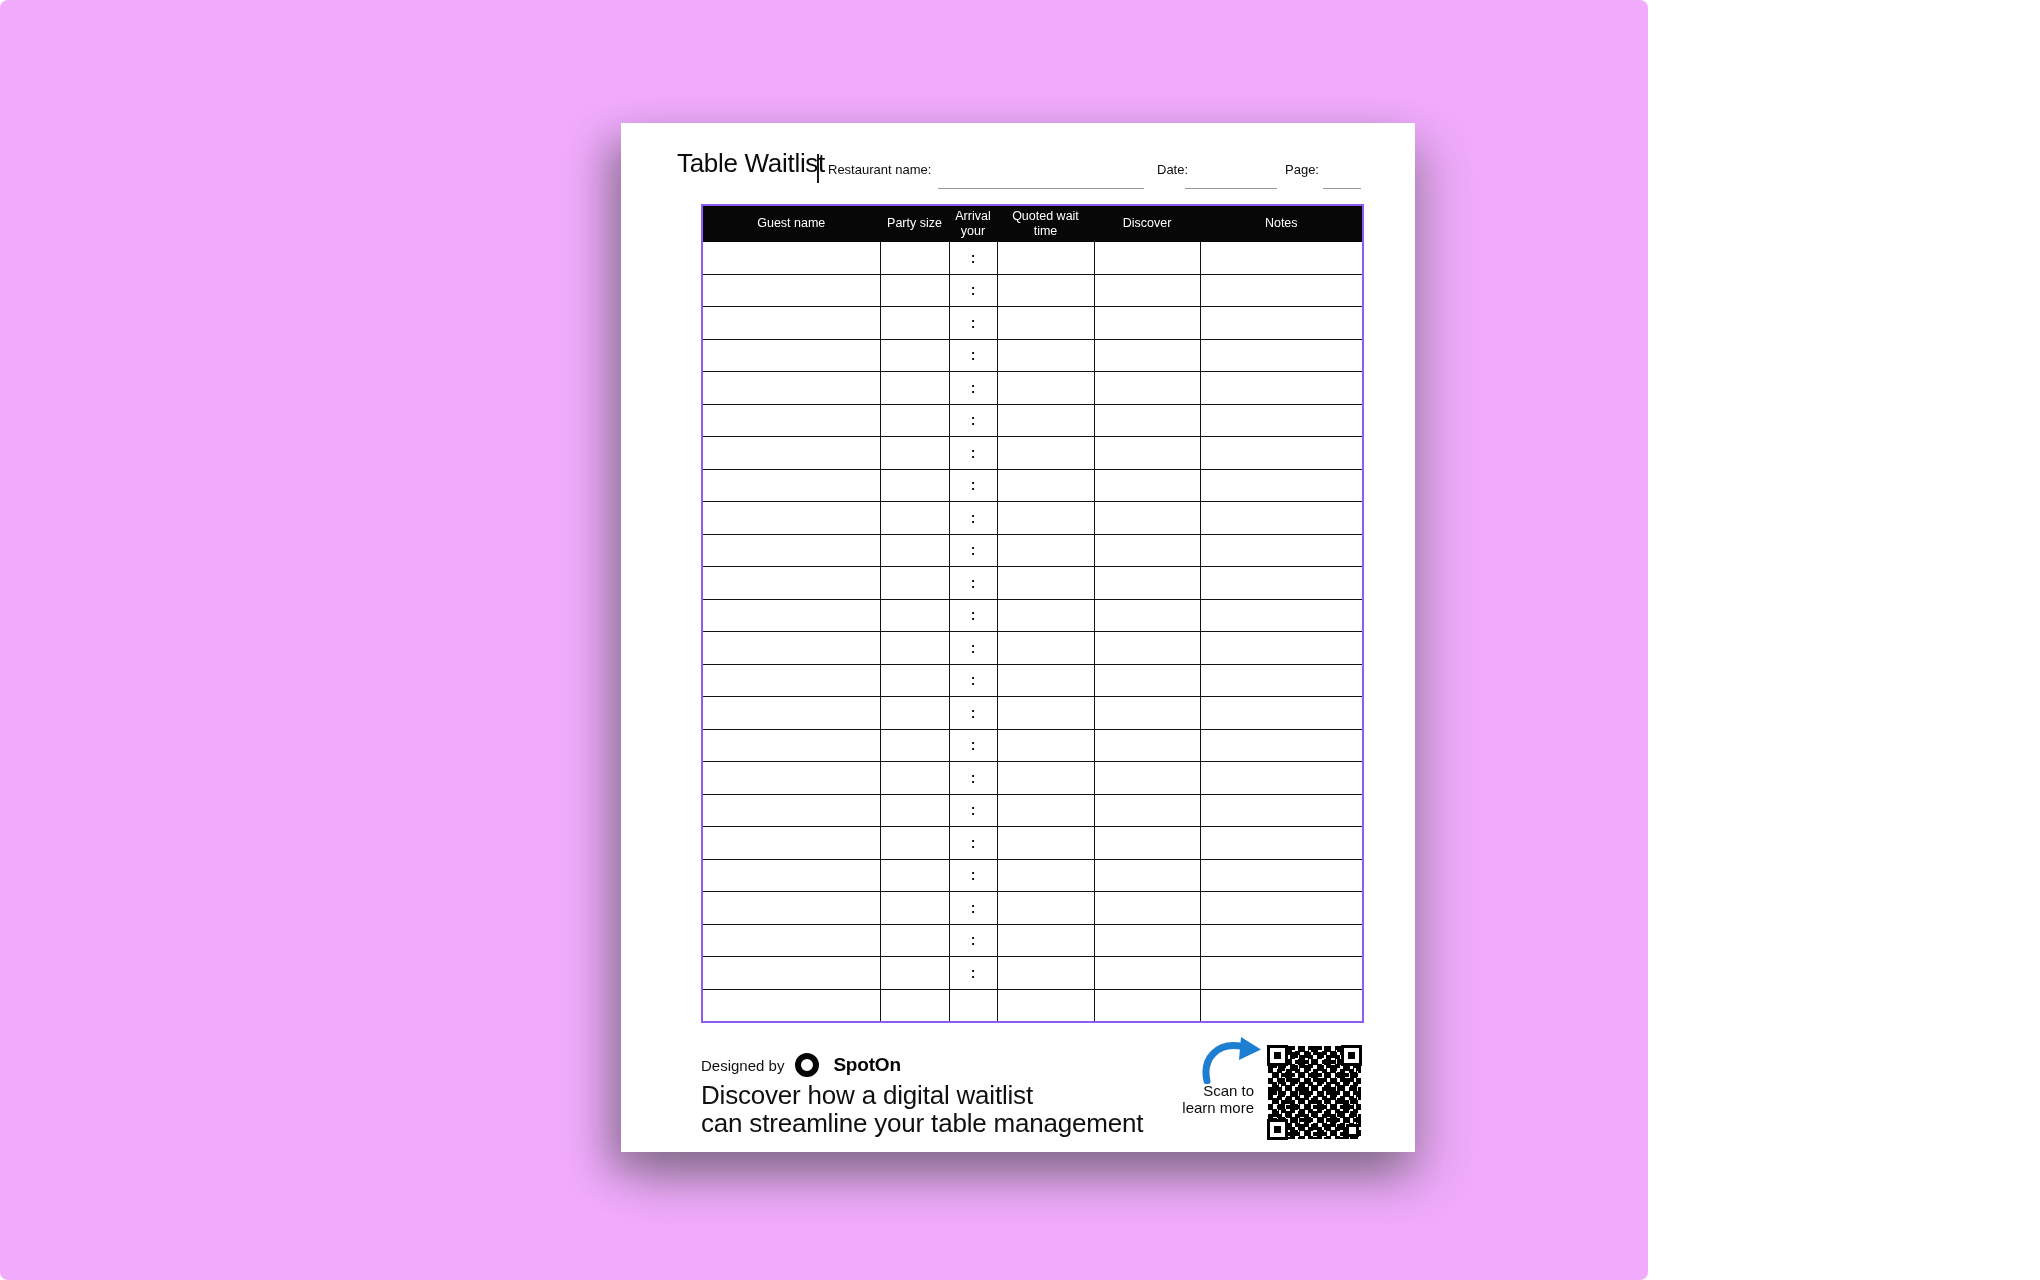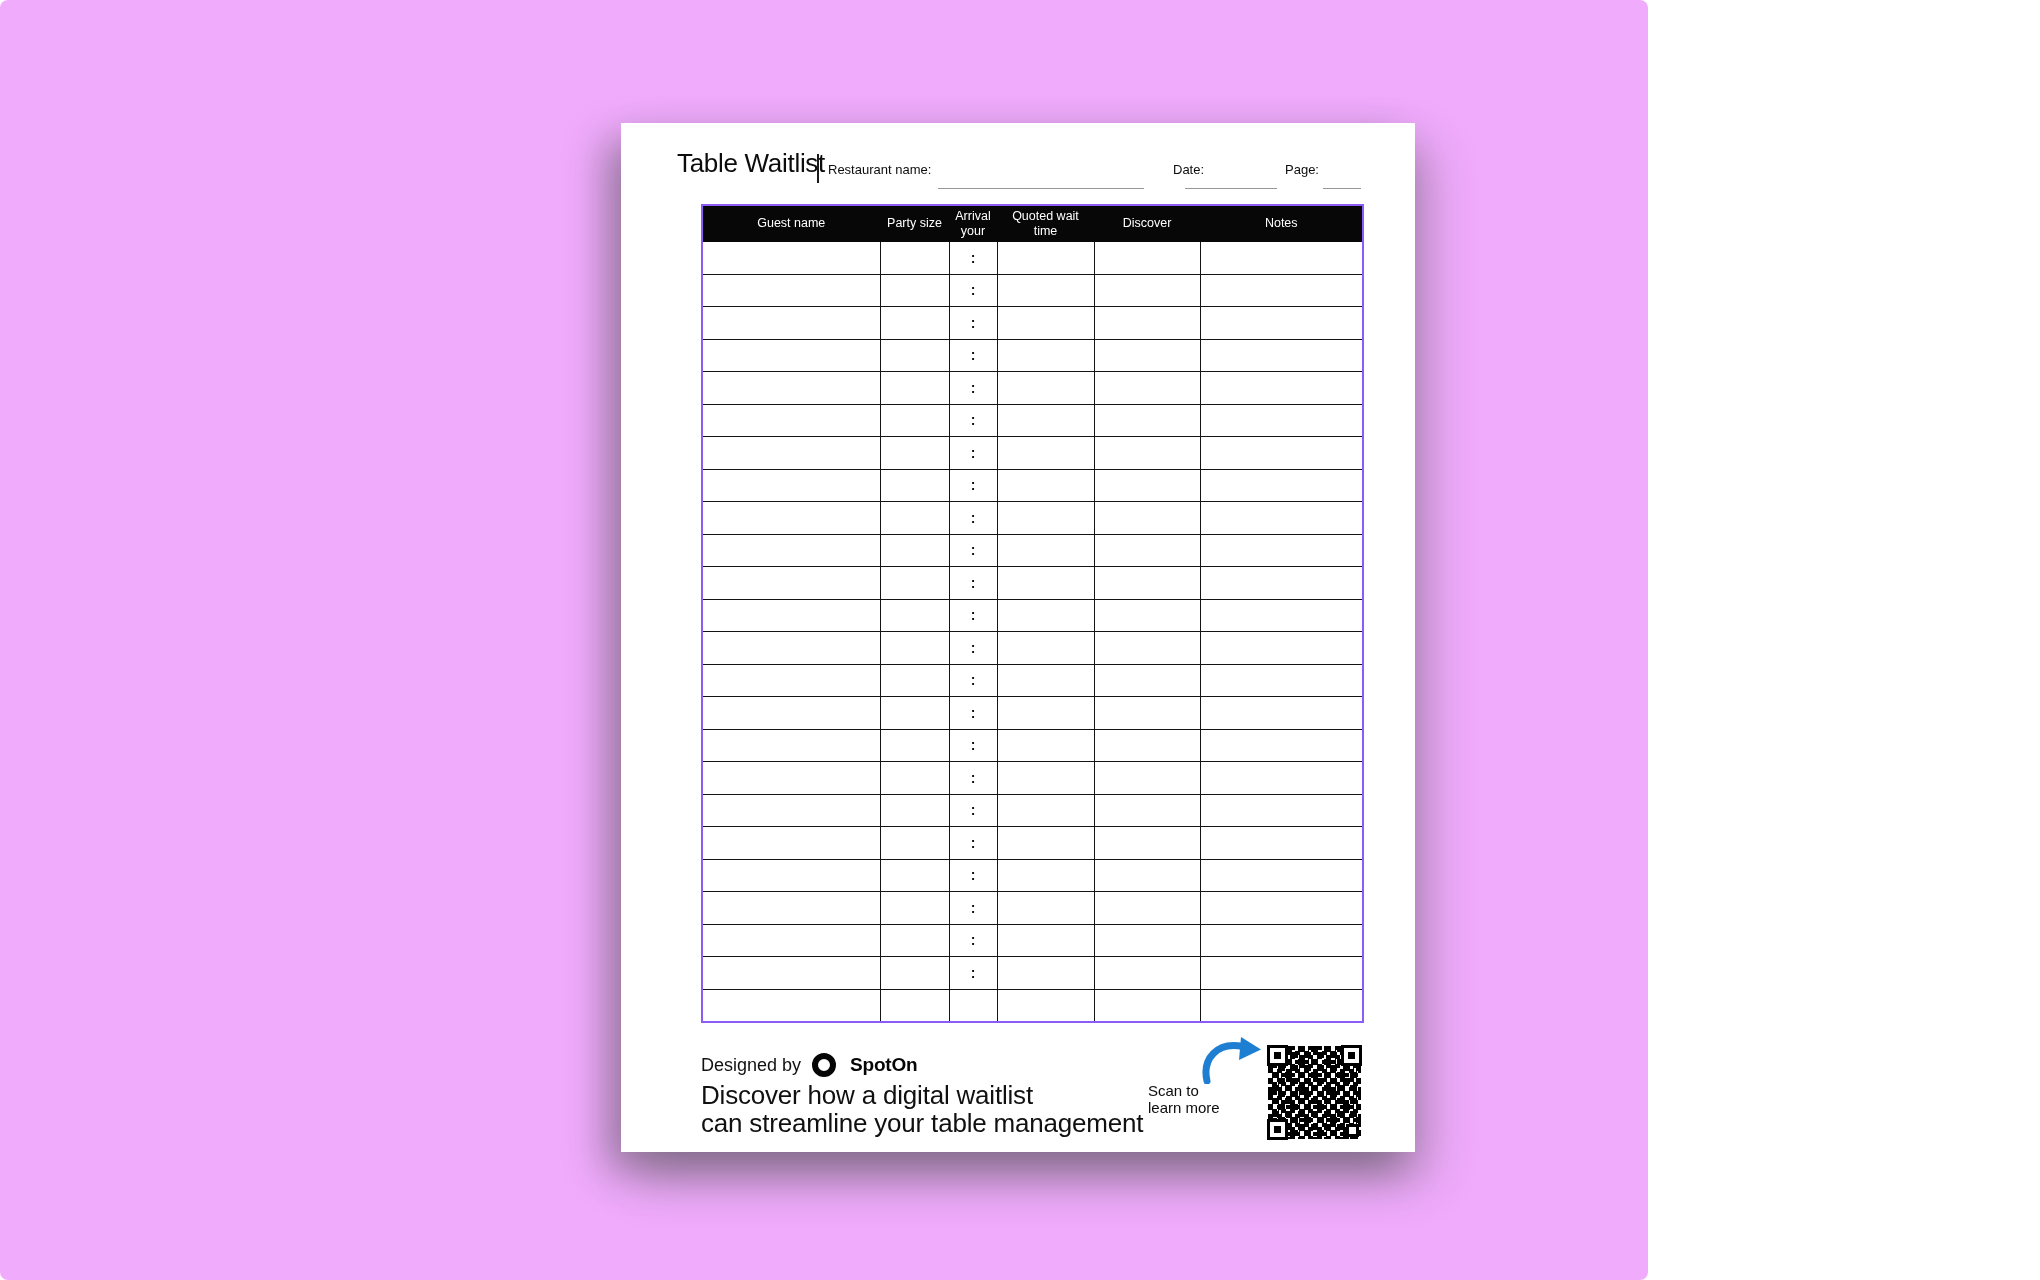--- a/index.html
+++ b/index.html
@@ -31,21 +31,21 @@
   }
   .title-divider {
     position: absolute; left: 196px; top: 31px;
     width: 2px; height: 29px; background: #1a1a1a;
   }
   .field-label {
     position: absolute; top: 39px;
     font-size: 13px; color: #0c0c0c; white-space: nowrap;
   }
   .label-restaurant { left: 207px; }
-  .label-date { left: 552px; }
+  .label-date { left: 536px; }
   .label-page { left: 664px; }
   .blank {
     position: absolute; top: 64px; height: 1px;
     border-bottom: 1.5px solid #979797;
   }
   .blank-restaurant { left: 317px; width: 206px; }
   .blank-date { left: 564px; width: 92px; }
   .blank-page { left: 702px; width: 38px; }
   
   .waitlist-table {
@@ -76,39 +76,39 @@
     font-size: 14px;
   }
   .waitlist-table td.time-cell {
     text-align: center; font-weight: 700; color: #111111;
   }
   
   .designed-row {
     position: absolute; left: 80px; top: 928px;
     display: flex; align-items: center; height: 28px;
   }
-  .designed-label { font-size: 18px; color: #111111; }
+  .designed-label { font-size: 15px; color: #111111; }
   .spoton-logo {
     width: 24px; height: 24px; box-sizing: border-box;
     border: 6.5px solid #050505; border-radius: 50%;
     background: #ffffff; margin-left: 11px; margin-right: 7px;
   }
   .brand-name { font-size: 19px; font-weight: 700; color: #050505; letter-spacing: -0.2px; margin-left: 7px; }
   .tagline {
     position: absolute; left: 80px; top: 958px;
     font-size: 26px; line-height: 28px; color: #101010;
     letter-spacing: -0.2px;
   }
   .scan-arrow {
     position: absolute; left: 580px; top: 913px;
     width: 62px; height: 48px;
   }
   .scan-text {
     position: absolute; left: 527px; top: 959px;
-    width: 106px; text-align: left;
+    width: 106px; text-align: right;
     font-size: 15px; line-height: 17px; color: #0c0c0c;
   }
   
   .qr {
     position: absolute; left: 646px; top: 922px;
     width: 95px; height: 95px; background: #ffffff;
   }
   .qr-noise {
     position: absolute; left: 1px; top: 1px; right: 1px; bottom: 1px;
     background:

